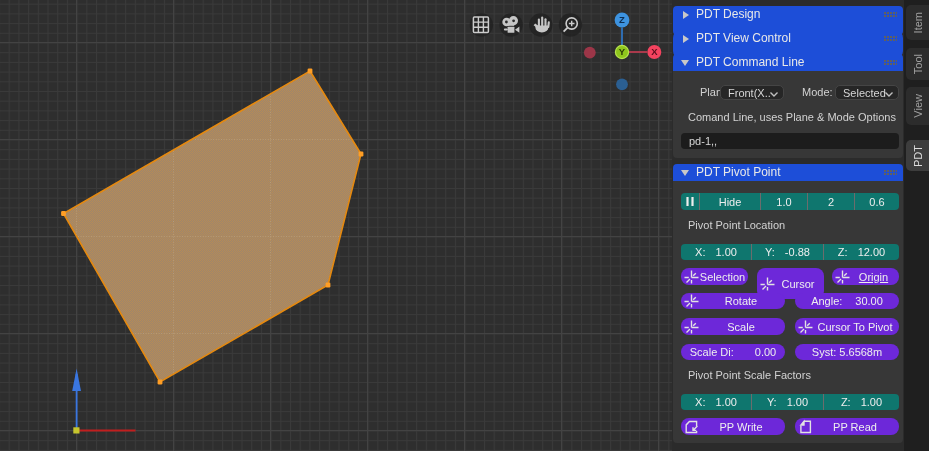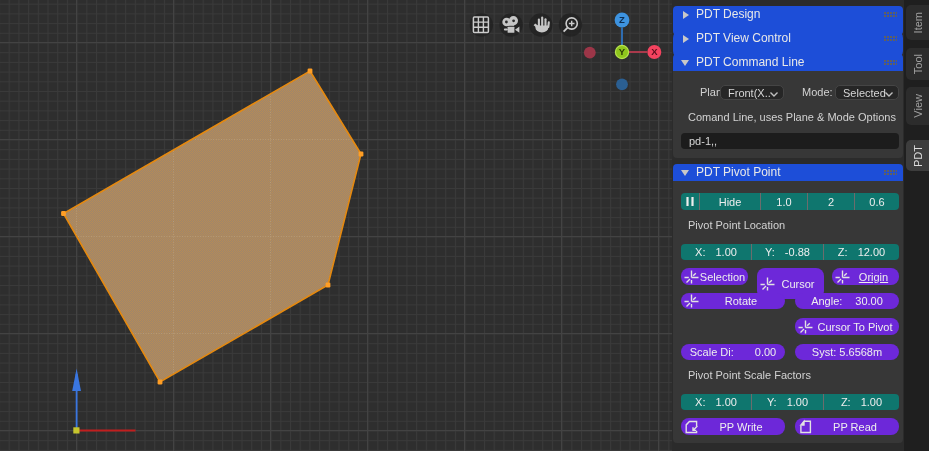--- a/index.html
+++ b/index.html
@@ -258,20 +258,23 @@
       </svg>Origin</div>
 
   <div class="btn ic" style="left:9px;top:293px;width:104px;height:16px;"><svg class="pic" width="15" height="15">
         <use href="#axicon"></use>
       </svg>Rotate</div>
   <div class="btn" style="left:123px;top:293px;width:104px;height:16px;gap:13px;">
       <span>Angle:</span>
       <span>30.00</span>
     </div>
 
+  <div class="btn ic" style="left:9px;top:318px;width:104px;height:17px;"><svg class="pic" width="15" height="15">
+        <use href="#axicon"></use>
+      </svg>Scale</div>
   <div class="btn ic" style="left:123px;top:318px;width:104px;height:17px;"><svg class="pic" width="15" height="15">
         <use href="#axicon"></use>
       </svg>Cursor To Pivot</div>
 
   <div class="btn" style="left:9px;top:344px;width:104px;height:16px;gap:21px;">
       <span>Scale Di:</span>
       <span>0.00</span>
     </div>
   <div class="btn" style="left:123px;top:344px;width:104px;height:16px;">Syst: 5.6568m</div>
 

